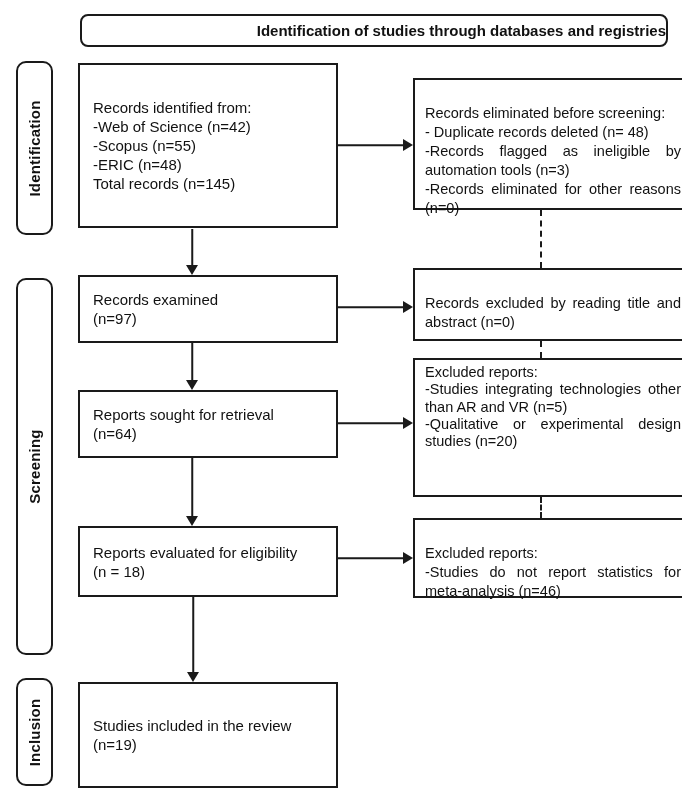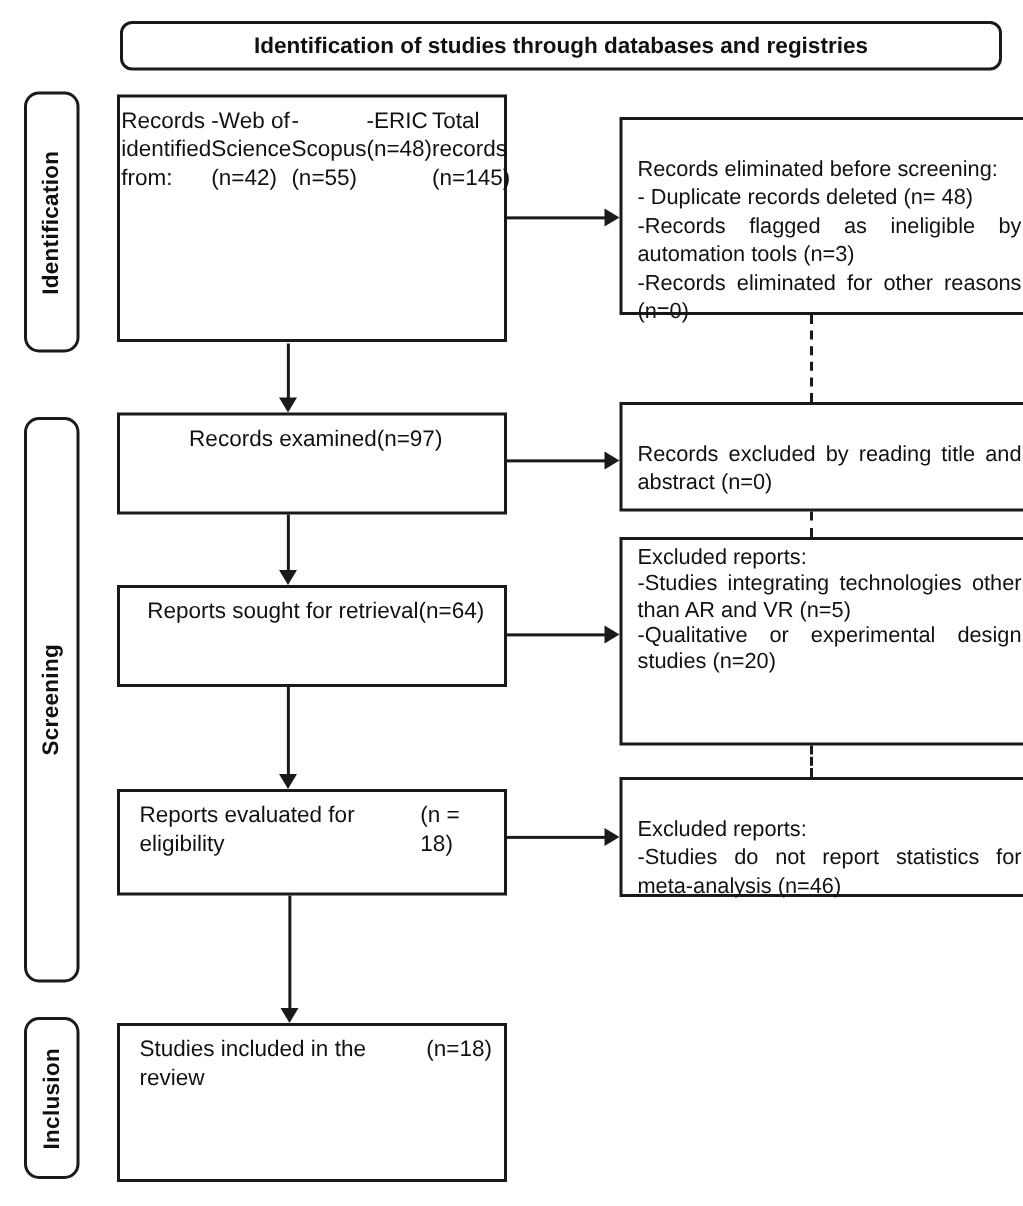--- a/index.html
+++ b/index.html
@@ -13,42 +13,42 @@
   }
   .box{
     position:absolute;
     background:#ffffff;
     border:2px solid #1a1a1a;
     box-sizing:border-box;
   }
   .title-box{
     left:80px;top:14px;width:588px;height:33px;
     border-radius:8px;
-    display:flex;align-items:center;justify-content:center;
+    display:flex;align-items:center;justify-content:flex-end;
     font-weight:bold;font-size:15px;
   }
   .stage{
     position:absolute;
     left:16px;width:37px;
     background:#ffffff;
     border:2px solid #1a1a1a;
     border-radius:10px;
     box-sizing:border-box;
     display:flex;align-items:center;justify-content:center;
   }
   .stage-text{
     transform:rotate(-90deg);
     white-space:nowrap;
     font-weight:bold;
     font-size:15px;
     letter-spacing:.2px;
   }
   .lbox{
     left:78px;width:260px;
-    display:flex;flex-direction:row;justify-content:center;
+    display:flex;flex-direction:column;justify-content:center;
     padding:6px 8px 6px 13px;
     font-size:15px;line-height:19px;
   }
   .rbox{
     left:413px;width:280px;
     font-size:14.5px;
     padding:24px 10px 6px 10px;
   }
   .rbox .tline{ text-align:justify; text-justify:inter-word; }
   .rbox-center{
@@ -121,21 +121,21 @@
       <div class="tline">(n=64)</div>
     </div>
 
   <div class="box lbox" style="top:526px;height:71px">
       <div class="tline">Reports evaluated for eligibility</div>
       <div class="tline">(n = 18)</div>
     </div>
 
   <div class="box lbox" style="top:682px;height:106px">
       <div class="tline">Studies included in the review</div>
-      <div class="tline">(n=18)</div>
+      <div class="tline">(n=19)</div>
     </div>
 
   <div class="box rbox rbox-top1" style="top:78px;height:132px">
       <div class="tline">Records eliminated before screening:</div>
       <div class="tline">- Duplicate records deleted (n= 48)</div>
       <div class="tline">-Records flagged as ineligible by automation tools (n=3)</div>
       <div class="tline">-Records eliminated for other reasons (n=0)</div>
     </div>
 
   <div class="box rbox rbox-center" style="top:268px;height:73px">

